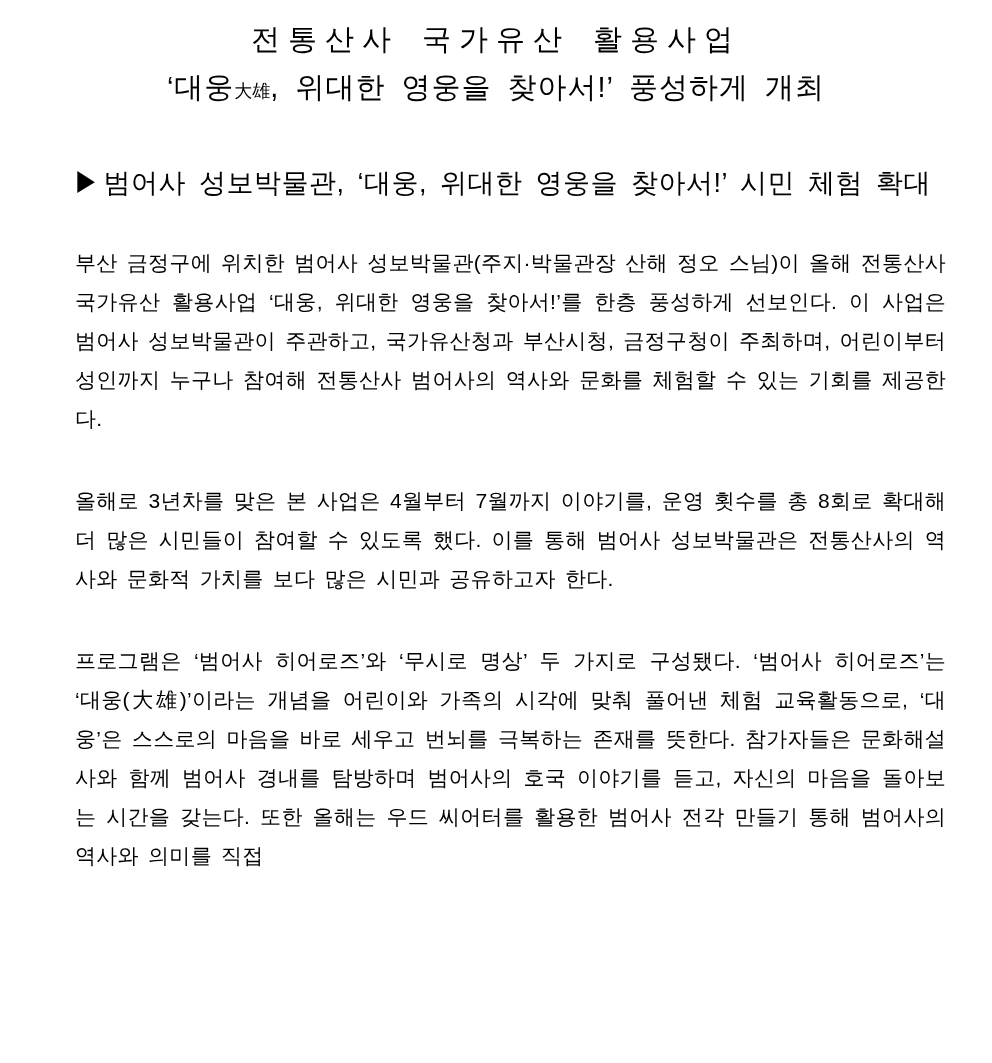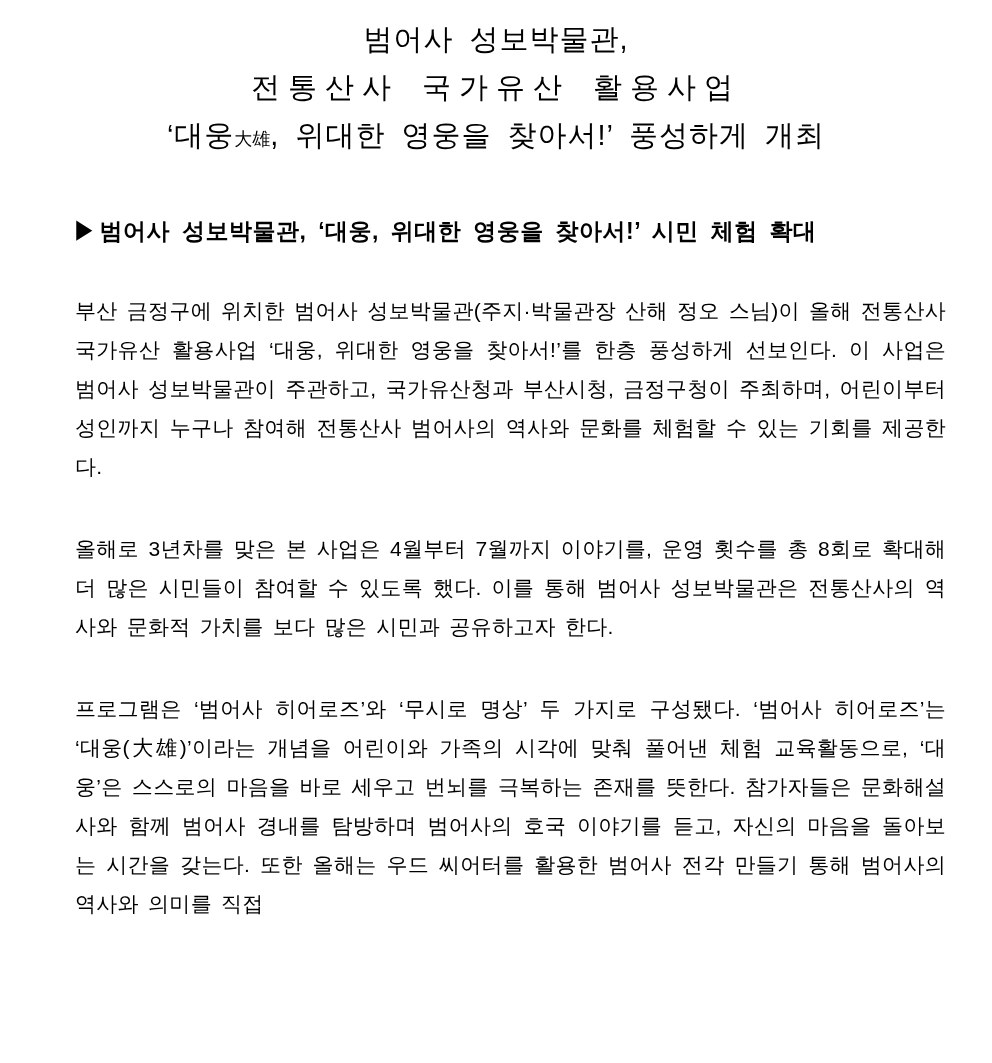--- a/index.html
+++ b/index.html
@@ -35,22 +35,22 @@
   .title-line.spaced {
     letter-spacing: 8px;
   }
   .hanja {
     font-size: 0.62em;
     letter-spacing: 0;
   }
   
   .subheads {
     margin: 44px 40px 0 73px;
-    font-size: 23px;
-    font-weight: 700;
+    font-size: 27px;
+    font-weight: 400;
     letter-spacing: 0.5px;
     word-spacing: 5px;
   }
   .subhead {
     line-height: 48px;
     white-space: nowrap;
   }
   .subhead .marker {
     margin-right: 3px;
   }
@@ -66,21 +66,20 @@
   .body-text p {
     margin: 0 0 43px 0;
   }
 </style>
 </head>
 <body>
 
 <div class="page">
 
   <header class="title-block">
-    <div class="title-line">범어사 성보박물관,</div>
     <div class="title-line spaced">전통산사 국가유산 활용사업</div>
     <div class="title-line"><span>‘대웅</span><span class="hanja">大雄</span><span>, 위대한 영웅을 찾아서!’ 풍성하게 개최</span></div>
   </header>
 
   <section class="subheads">
     <div class="subhead"><span class="marker">▶</span><span>범어사 성보박물관, ‘대웅, 위대한 영웅을 찾아서!’ 시민 체험 확대</span></div>
   </section>
 
   <section class="body-text">
     <p>부산 금정구에 위치한 범어사 성보박물관(주지·박물관장 산해 정오 스님)이 올해 전통산사 국가유산 활용사업 ‘대웅, 위대한 영웅을 찾아서!’를 한층 풍성하게 선보인다. 이 사업은 범어사 성보박물관이 주관하고, 국가유산청과 부산시청, 금정구청이 주최하며, 어린이부터 성인까지 누구나 참여해 전통산사 범어사의 역사와 문화를 체험할 수 있는 기회를 제공한다.</p>

